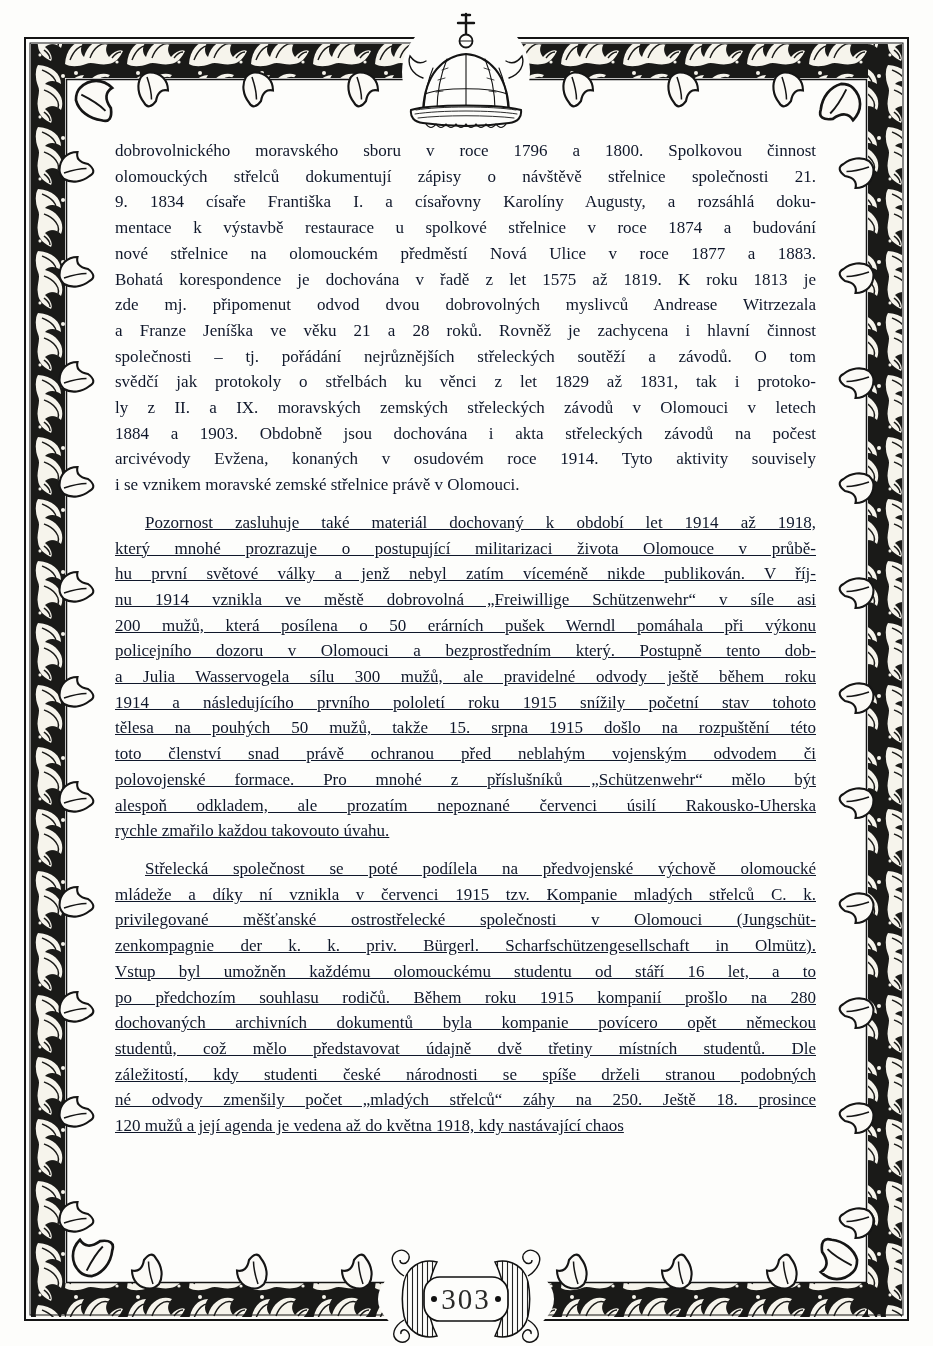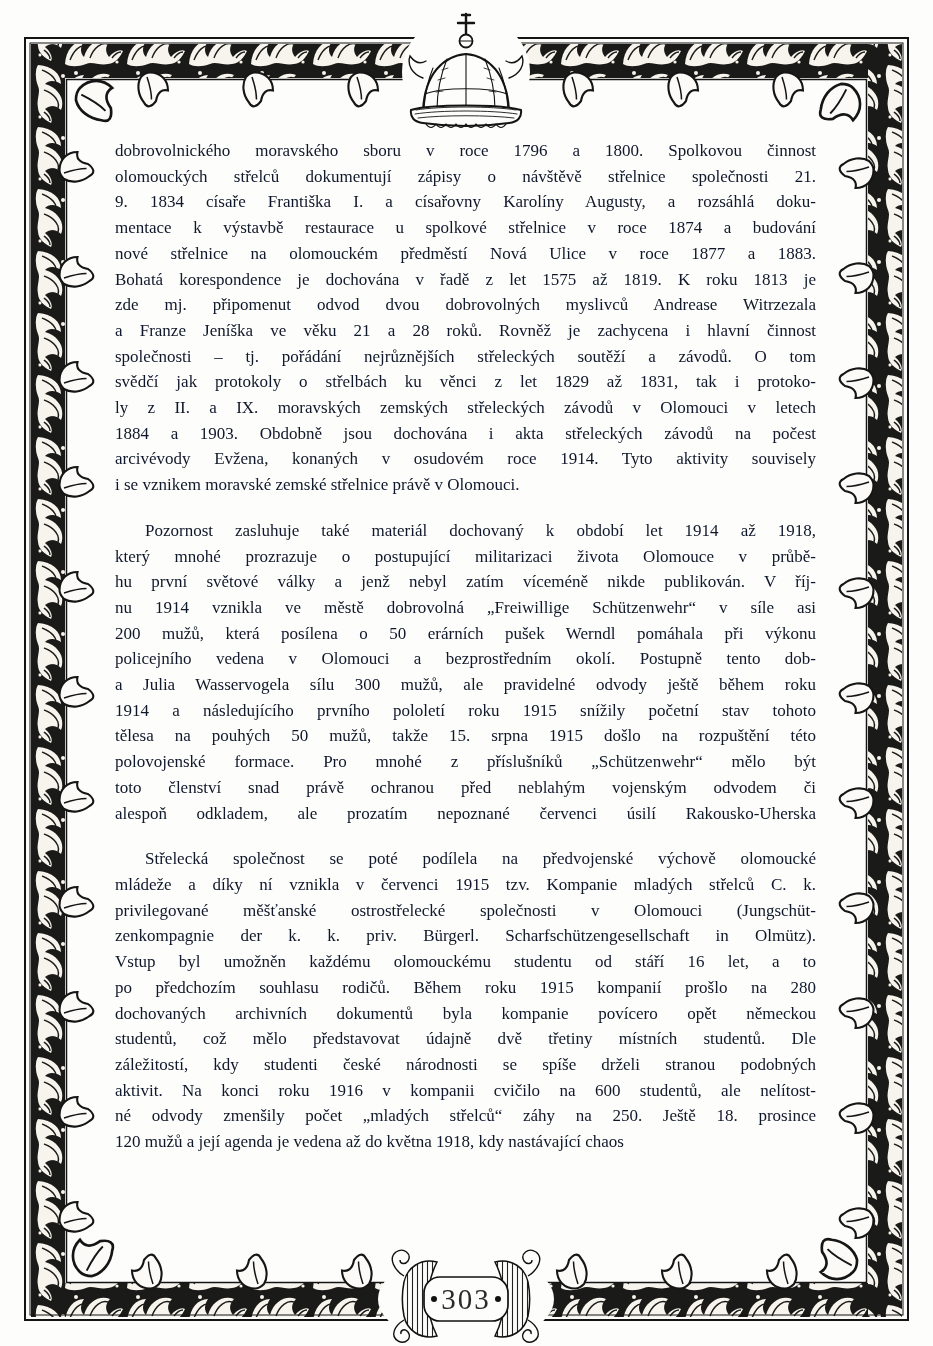--- a/index.html
+++ b/index.html
@@ -1,21 +1,21 @@
 <!DOCTYPE html>
 <html><head>
 <meta charset="utf-8">
 <style>
   html,body{margin:0;padding:0;background:#fff;}
   .page{position:relative;width:933px;height:1346px;background:#fdfdfb;overflow:hidden;
         font-family:"Liberation Serif","DejaVu Serif",serif;}
   .frame{position:absolute;left:0;top:0;width:933px;height:1346px;}
   .textblock{position:absolute;left:115px;top:138px;width:701px;
         font-size:17px;line-height:25.7px;color:#0f172a;}
-  .para + .para{margin-top:20px;}
+  .para + .para{margin-top:12px;text-decoration:underline;}
   .line{text-align:justify;text-align-last:justify;white-space:normal;}
   .line.last{text-align-last:left;}
   .line.indent{text-indent:30px;}
   .pageno{font-family:"Liberation Serif","DejaVu Serif",serif;letter-spacing:2px;}
 </style>
 </head>
 <body>
 
 <div class="page">
 
@@ -145,36 +145,36 @@
         <div class="line">1884 a 1903. Obdobně jsou dochována i akta střeleckých závodů na počest</div>
         <div class="line">arcivévody Evžena, konaných v osudovém roce 1914. Tyto aktivity souvisely</div>
         <div class="line last">i se vznikem moravské zemské střelnice právě v Olomouci.</div>
       </div>
       <div class="para">
         <div class="line indent">Pozornost zasluhuje také materiál dochovaný k období let 1914 až 1918,</div>
         <div class="line">který mnohé prozrazuje o postupující militarizaci života Olomouce v průbě-</div>
         <div class="line">hu první světové války a jenž nebyl zatím víceméně nikde publikován. V říj-</div>
         <div class="line">nu 1914 vznikla ve městě dobrovolná „Freiwillige Schützenwehr“ v síle asi</div>
         <div class="line">200 mužů, která posílena o 50 erárních pušek Werndl pomáhala při výkonu</div>
-        <div class="line">policejního vedena v Olomouci a bezprostředním okolí. Postupně tento dob-</div>
+        <div class="line">policejního dozoru v Olomouci a bezprostředním který. Postupně tento dob-</div>
         <div class="line">a Julia Wasservogela sílu 300 mužů, ale pravidelné odvody ještě během roku</div>
         <div class="line">1914 a následujícího prvního pololetí roku 1915 snížily početní stav tohoto</div>
         <div class="line">tělesa na pouhých 50 mužů, takže 15. srpna 1915 došlo na rozpuštění této</div>
+        <div class="line">toto členství snad právě ochranou před neblahým vojenským odvodem či</div>
         <div class="line">polovojenské formace. Pro mnohé z příslušníků „Schützenwehr“ mělo být</div>
-        <div class="line">toto členství snad právě ochranou před neblahým vojenským odvodem či</div>
         <div class="line">alespoň odkladem, ale prozatím nepoznané červenci úsilí Rakousko-Uherska</div>
+        <div class="line last">rychle zmařilo každou takovouto úvahu.</div>
       </div>
       <div class="para">
         <div class="line indent">Střelecká společnost se poté podílela na předvojenské výchově olomoucké</div>
         <div class="line">mládeže a díky ní vznikla v červenci 1915 tzv. Kompanie mladých střelců C. k.</div>
         <div class="line">privilegované měšťanské ostrostřelecké společnosti v Olomouci (Jungschüt-</div>
         <div class="line">zenkompagnie der k. k. priv. Bürgerl. Scharfschützengesellschaft in Olmütz).</div>
         <div class="line">Vstup byl umožněn každému olomouckému studentu od stáří 16 let, a to</div>
         <div class="line">po předchozím souhlasu rodičů. Během roku 1915 kompanií prošlo na 280</div>
         <div class="line">dochovaných archivních dokumentů byla kompanie povícero opět německou</div>
         <div class="line">studentů, což mělo představovat údajně dvě třetiny místních studentů. Dle</div>
         <div class="line">záležitostí, kdy studenti české národnosti se spíše drželi stranou podobných</div>
-        <div class="line">aktivit. Na konci roku 1916 v kompanii cvičilo na 600 studentů, ale nelítost-</div>
         <div class="line">né odvody zmenšily počet „mladých střelců“ záhy na 250. Ještě 18. prosince</div>
         <div class="line last">120 mužů a její agenda je vedena až do května 1918, kdy nastávající chaos</div>
       </div>
     </main>
 </div>
 
 </body></html>

